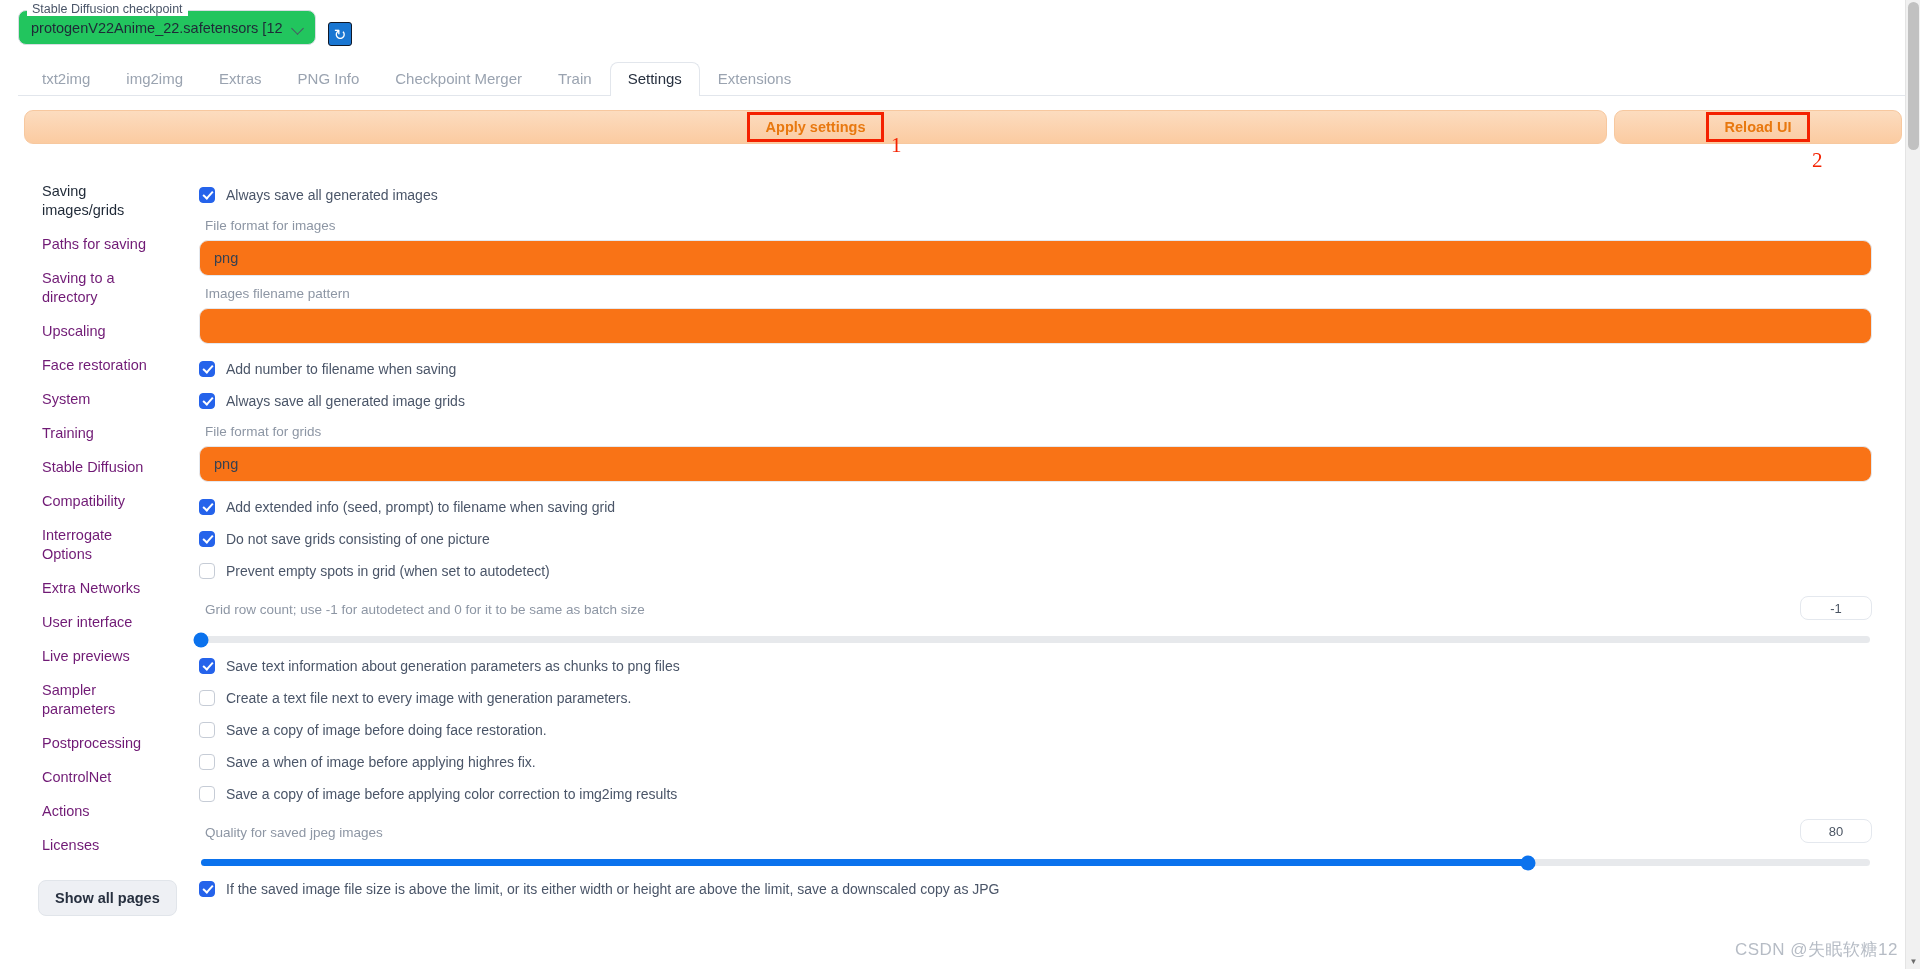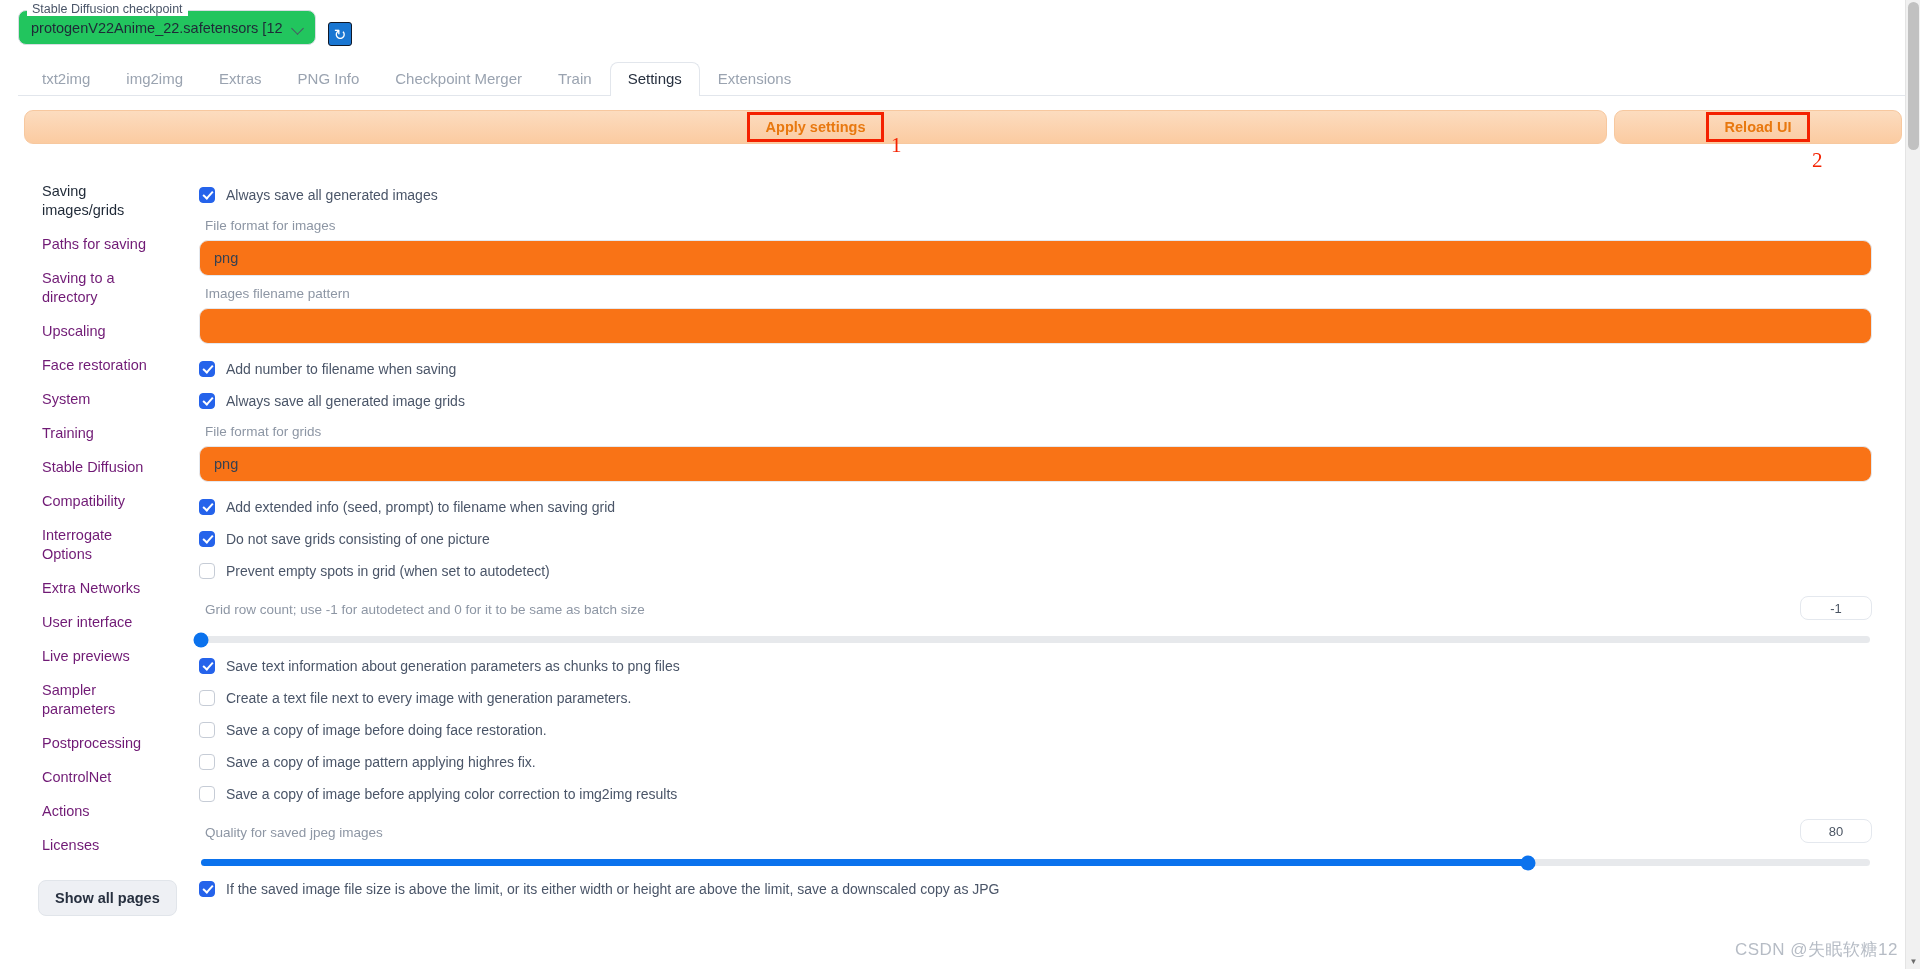--- a/index.html
+++ b/index.html
@@ -416,21 +416,21 @@
       <span class="check-label">Create a text file next to every image with generation parameters.</span>
     </div>
 
     <div class="check-row">
       <span class="cb"></span>
       <span class="check-label">Save a copy of image before doing face restoration.</span>
     </div>
 
     <div class="check-row">
       <span class="cb"></span>
-      <span class="check-label">Save a copy of image pattern applying highres fix.</span>
+      <span class="check-label">Save a when of image before applying highres fix.</span>
     </div>
 
     <div class="check-row">
       <span class="cb"></span>
       <span class="check-label">Save a copy of image before applying color correction to img2img results</span>
     </div>
 
     <div class="slider-block">
       <div class="slider-head">
         <span class="field-label">Quality for saved jpeg images</span>

